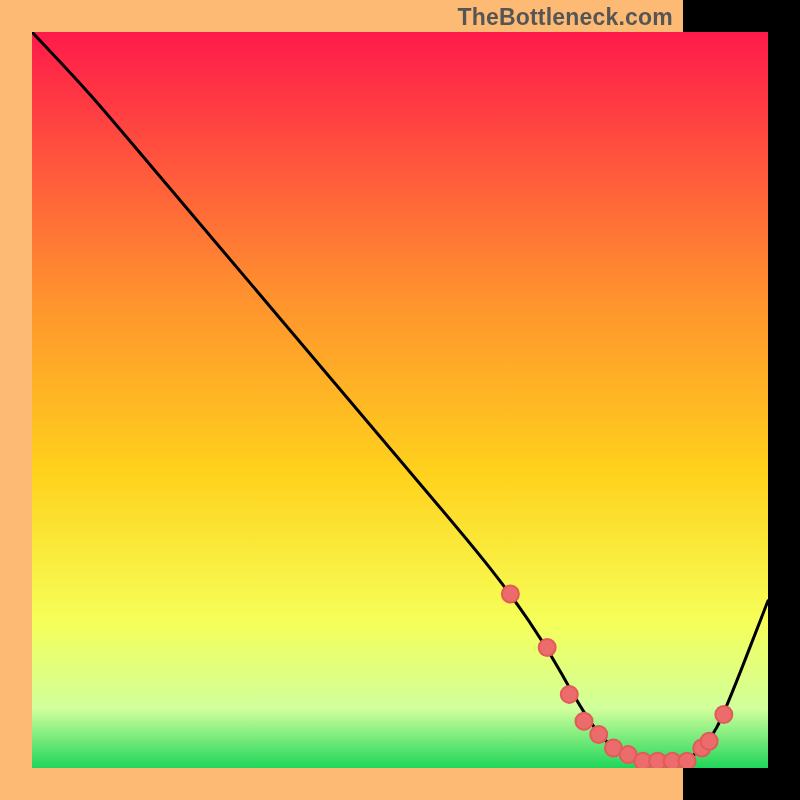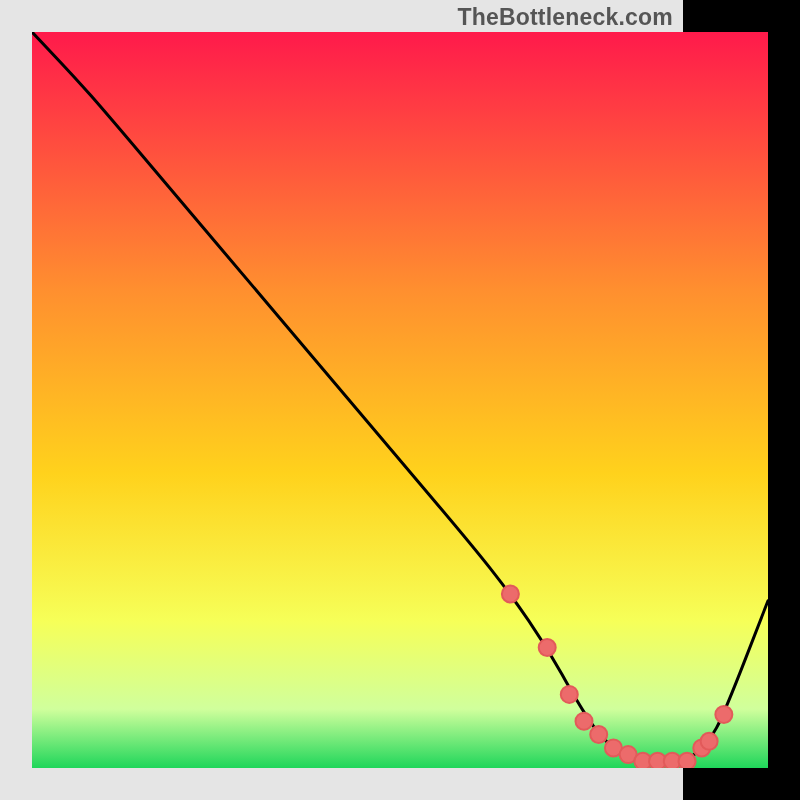--- a/index.html
+++ b/index.html
@@ -7,21 +7,21 @@
     padding: 0;
     width: 800px;
     height: 800px;
     background: #000;
     overflow: hidden;
   }
   .stage {
     position: relative;
     width: 683px;
     height: 800px;
-    background: #e5e5e5;
+    background: #fdba74;
   }
   .plot {
     position: absolute;
     left: 32px;
     top: 32px;
     width: 736px;
     height: 736px;
   }
   .gradient {
     position: absolute;

